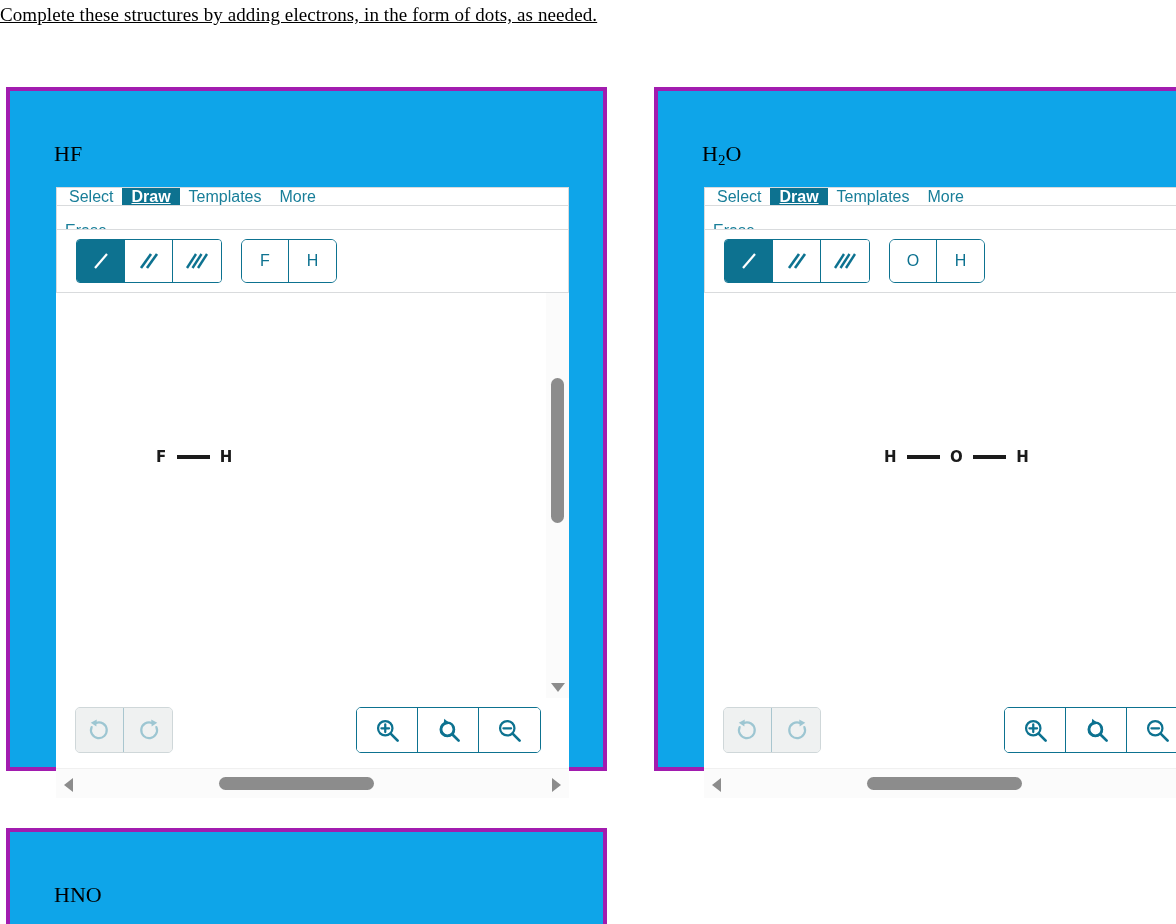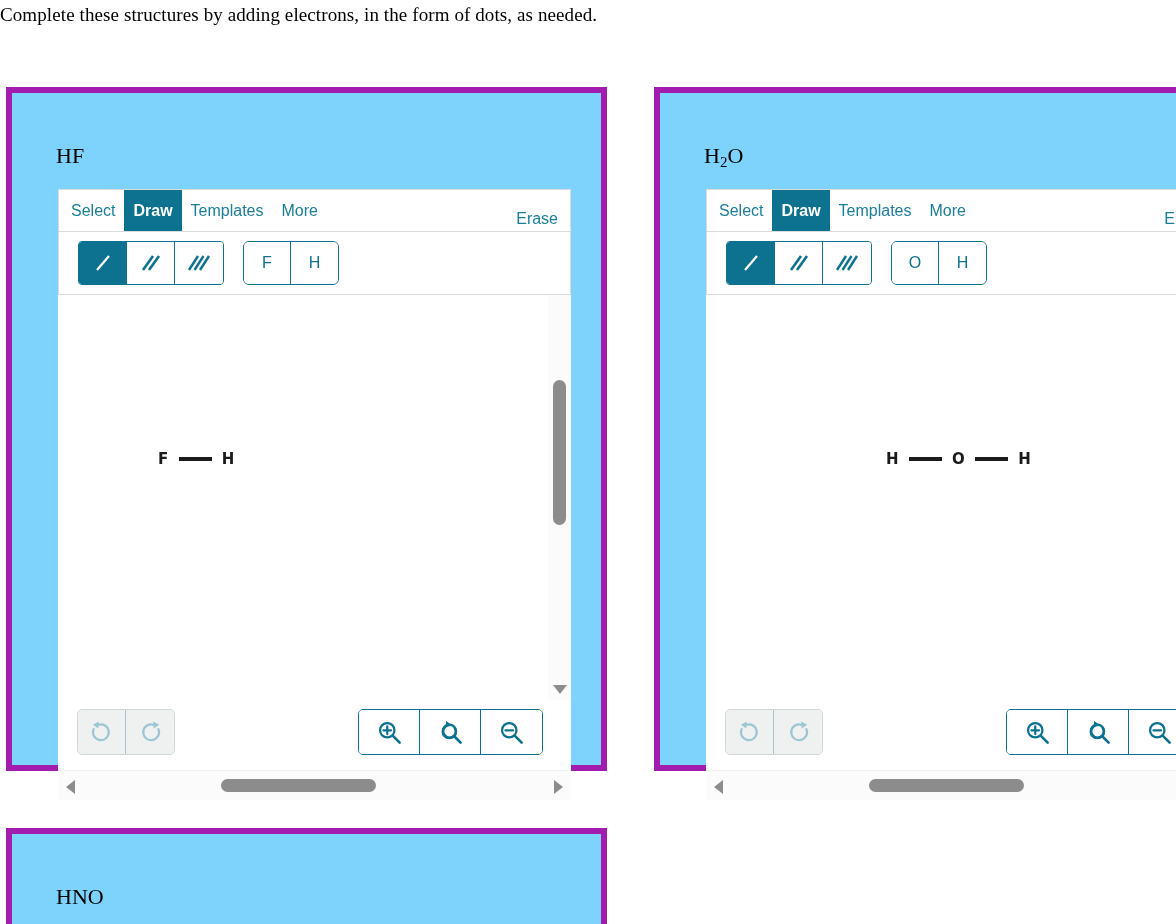--- a/index.html
+++ b/index.html
@@ -19,27 +19,28 @@
   
   .prompt {
     position: absolute;
     left: 0px;
     top: 4px;
     font-family: "Liberation Serif", serif;
     font-size: 19px;
     color: #000000;
     white-space: nowrap;
     letter-spacing: 0.1px;
+    text-decoration: underline;
   }
 
   
   .panel {
     position: absolute;
-    border: 6px solid #a21caf;
-    background: #7dd3fc;
+    border: 4px solid #a21caf;
+    background: #0ea5e9;
     box-sizing: border-box;
     text-align: center;
   }
   #panel-hf  { left: 6px;   top: 87px;  width: 601px; height: 684px; }
   #panel-h2o { left: 654px; top: 87px;  width: 601px; height: 684px; }
   #panel-hno { left: 6px;   top: 828px; width: 601px; height: 684px; }
 
   .panel-title {
     position: absolute;
     left: 44px;
@@ -67,40 +68,42 @@
   .tabstrip {
     position: relative;
     height: 42px;
     border: 1px solid #d9dbdd;
     border-bottom: none;
     background: #ffffff;
     box-sizing: border-box;
     display: flex;
     align-items: stretch;
     overflow: hidden;
+    flex-direction: column;
   }
   .tabstrip .tabs {
     display: flex;
     align-items: stretch;
   }
   .tab {
     display: flex;
     align-items: center;
     padding: 0 9px;
     font-size: 16px;
     color: #187e99;
     cursor: pointer;
     white-space: nowrap;
     box-sizing: border-box;
   }
   .tab.first { padding-left: 12px; }
   .tab.active {
     background: #0d7290;
     color: #ffffff;
     font-weight: bold;
+    text-decoration: underline;
   }
   .tabstrip .spacer {
     flex: 1 1 auto;
     border-top: 1px solid #d9dbdd;
     margin-top: -1px;
   }
   .erase-btn {
     display: flex;
     align-items: center;
     padding: 16px 12px 0 8px;

